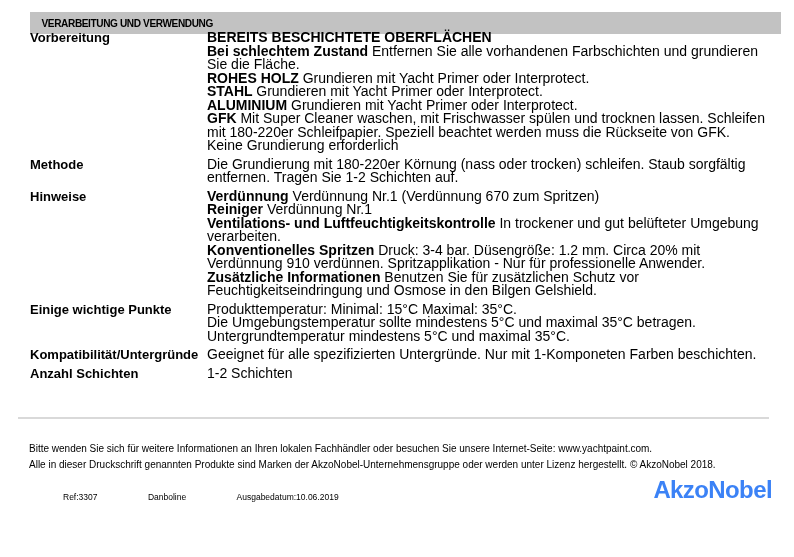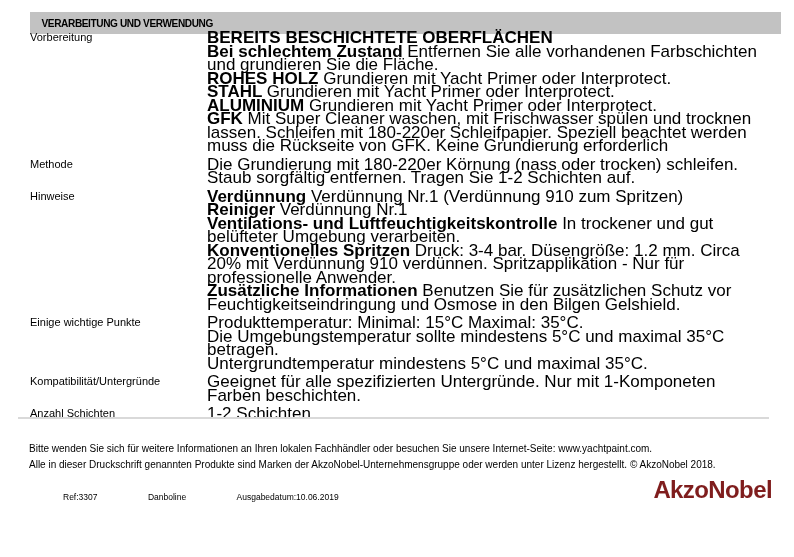--- a/index.html
+++ b/index.html
@@ -43,28 +43,28 @@
     width: 740px;
   }
   .row {
     display: flex;
     align-items: flex-start;
     margin-bottom: 5px;
   }
   .label {
     flex: 0 0 177px;
     width: 177px;
-    font-size: 11px;
-    font-weight: normal;
+    font-size: 13px;
+    font-weight: bold;
     line-height: 13.5px;
     box-sizing: border-box;
   }
   .content {
     flex: 1 1 auto;
-    font-size: 17px;
+    font-size: 14px;
     line-height: 13.5px;
     max-width: 560px;
   }
   .para { margin: 0; }
   .b { font-weight: bold; }
   .rule {
     position: absolute;
     left: 18px;
     top: 417px;
     width: 751px;
@@ -122,21 +122,21 @@
       </div>
       <div class="row">
         <div class="label">Methode</div>
         <div class="content">
           <div class="para"><span>Die Grundierung mit 180-220er Körnung (nass oder trocken) schleifen. Staub sorgfältig entfernen. Tragen Sie 1-2 Schichten auf.</span></div>
         </div>
       </div>
       <div class="row">
         <div class="label">Hinweise</div>
         <div class="content">
-          <div class="para"><span class="b">Verdünnung </span><span>Verdünnung Nr.1 (Verdünnung 910 zum Spritzen)</span></div>
+          <div class="para"><span class="b">Verdünnung </span><span>Verdünnung Nr.1 (Verdünnung 670 zum Spritzen)</span></div>
           <div class="para"><span class="b">Reiniger </span><span>Verdünnung Nr.1</span></div>
           <div class="para"><span class="b">Ventilations- und Luftfeuchtigkeitskontrolle </span><span>In trockener und gut belüfteter Umgebung verarbeiten.</span></div>
           <div class="para"><span class="b">Konventionelles Spritzen </span><span>Druck: 3-4 bar. Düsengröße: 1.2 mm. Circa 20% mit Verdünnung 910 verdünnen. Spritzapplikation - Nur für professionelle Anwender.</span></div>
           <div class="para"><span class="b">Zusätzliche Informationen </span><span>Benutzen Sie für zusätzlichen Schutz vor Feuchtigkeitseindringung und Osmose in den Bilgen Gelshield.</span></div>
         </div>
       </div>
       <div class="row">
         <div class="label">Einige wichtige Punkte</div>
         <div class="content">
           <div class="para"><span>Produkttemperatur: Minimal: 15°C Maximal: 35°C.</span></div>
@@ -163,15 +163,15 @@
   <div class="footnote note1">Bitte wenden Sie sich für weitere Informationen an Ihren lokalen Fachhändler oder besuchen Sie unsere Internet-Seite: www.yachtpaint.com.</div>
 
   <div class="footnote note2">Alle in dieser Druckschrift genannten Produkte sind Marken der AkzoNobel-Unternehmensgruppe oder werden unter Lizenz hergestellt.  © AkzoNobel 2018.</div>
 
   <div class="refline">
     <span>Ref:3307</span>
     <span>Danboline</span>
     <span>Ausgabedatum:10.06.2019</span>
   </div>
 
-  <div class="logo" style="color: #7f1d1d;">AkzoNobel</div>
+  <div class="logo" style="color: #3b82f6;">AkzoNobel</div>
 
 </div>
 
 </body></html>

